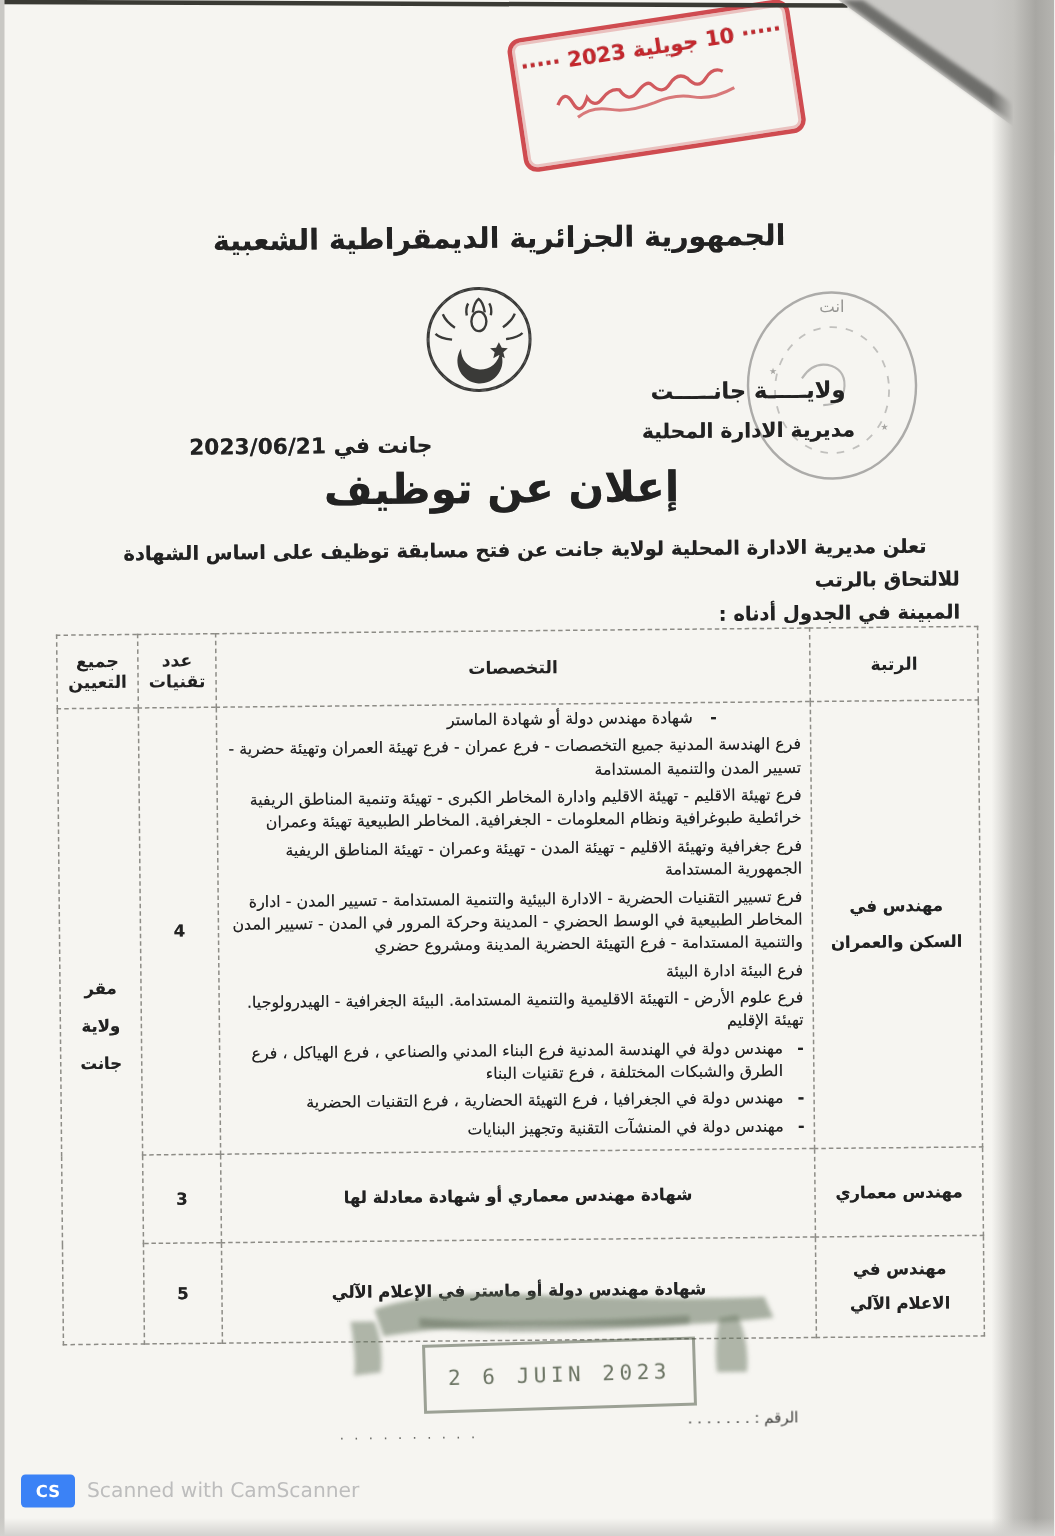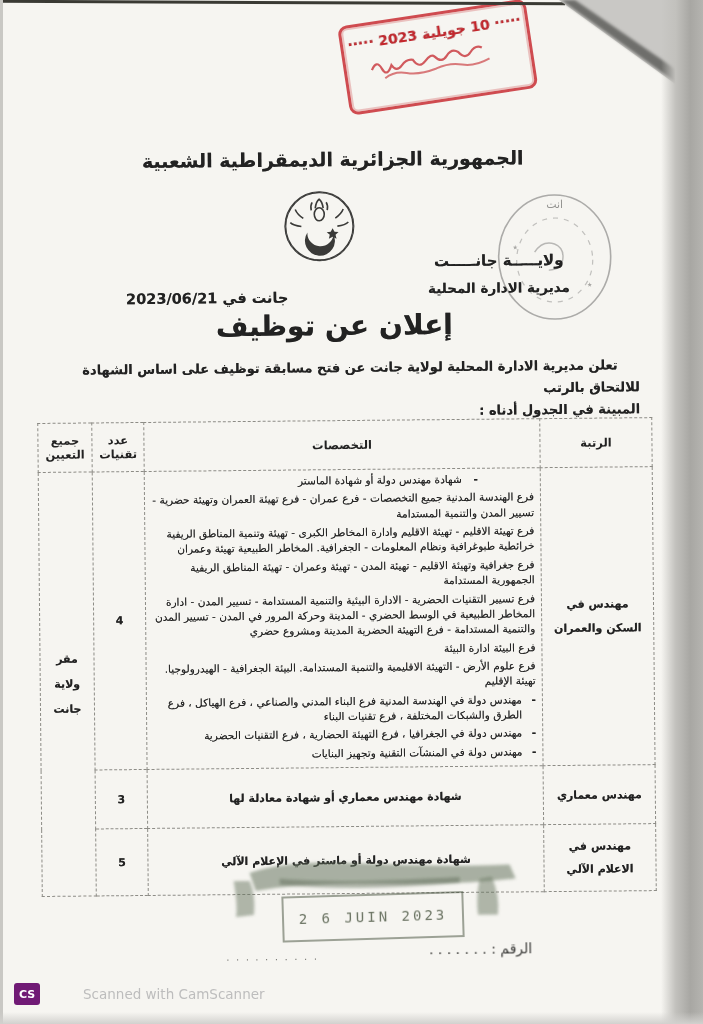--- a/index.html
+++ b/index.html
@@ -58,29 +58,29 @@
   .spec-item.bullet .dash{position:absolute;right:0;top:0;font-weight:bold;}
   .spec-item.first{padding-right:72px;}
   .spec-item.first .dash{right:56px;}
   
   .green-stamp{position:absolute;left:216px;top:858px;width:308px;height:102px;}
   .green-stamp .datebox{position:absolute;left:62px;top:36px;width:178px;height:42px;
     border:2px solid rgba(66,78,58,.5);transform:rotate(-1.2deg);
     display:flex;align-items:center;justify-content:center;
     font-family:"DejaVu Sans Mono",monospace;font-size:14px;letter-spacing:3px;
     color:rgba(72,84,64,.8);filter:blur(.35px);}
-  .green-stamp .numline{position:absolute;right:-4px;top:84px;direction:rtl;font-size:14px;
+  .green-stamp .numline{position:absolute;right:-4px;top:84px;direction:rtl;font-size:10px;
     color:#3c3c3a;white-space:nowrap;filter:blur(.25px);}
   .green-stamp .dotsline{position:absolute;left:6px;top:96px;font-size:9px;color:#6a6a66;letter-spacing:2px;}
   
   .watermark{position:absolute;left:14px;top:983px;display:flex;align-items:center;gap:8px;}
-  .cs-badge{width:26px;height:22px;background:#701a75;border-radius:3px;color:#fff;
+  .cs-badge{width:36px;height:22px;background:#3b82f6;border-radius:3px;color:#fff;
     font-size:11px;font-weight:bold;display:flex;align-items:center;justify-content:center;
     font-family:"DejaVu Sans",sans-serif;}
-  .cs-text{color:#bdbdbd;font-size:13.5px;font-family:"DejaVu Sans",sans-serif;margin-left:35px;}
+  .cs-text{color:#bdbdbd;font-size:13.5px;font-family:"DejaVu Sans",sans-serif;}
 </style>
 </head>
 <body>
 
 <div class="page">
 
   <div class="doc">
 
     <div class="red-stamp">
       <div class="line1 txt">····· 10 جويلية 2023 ·····</div>

